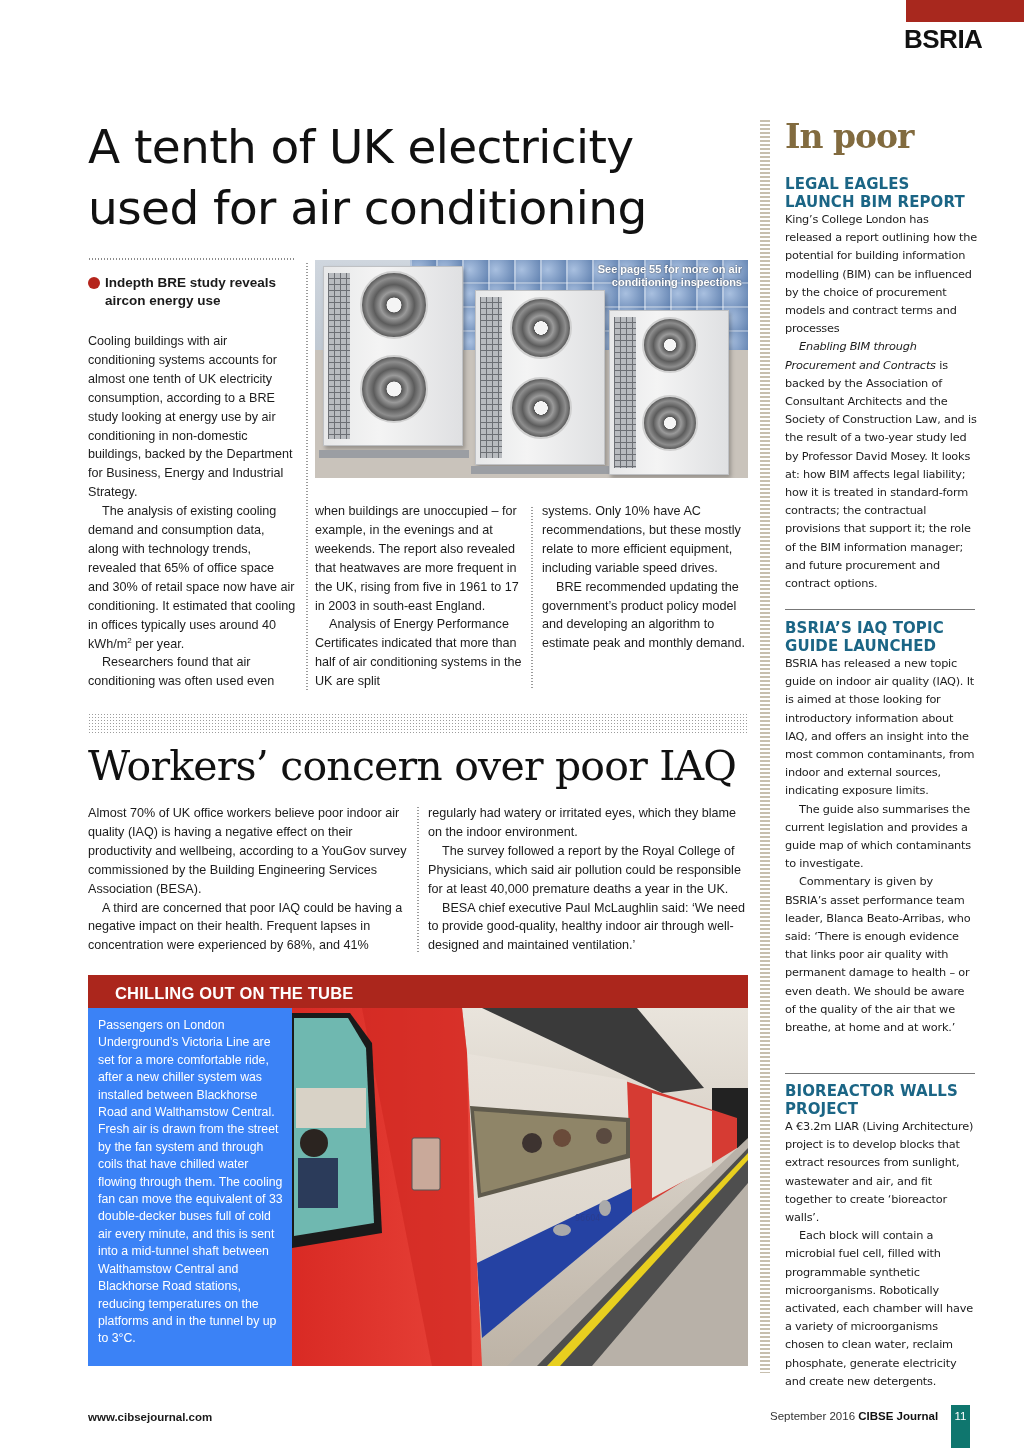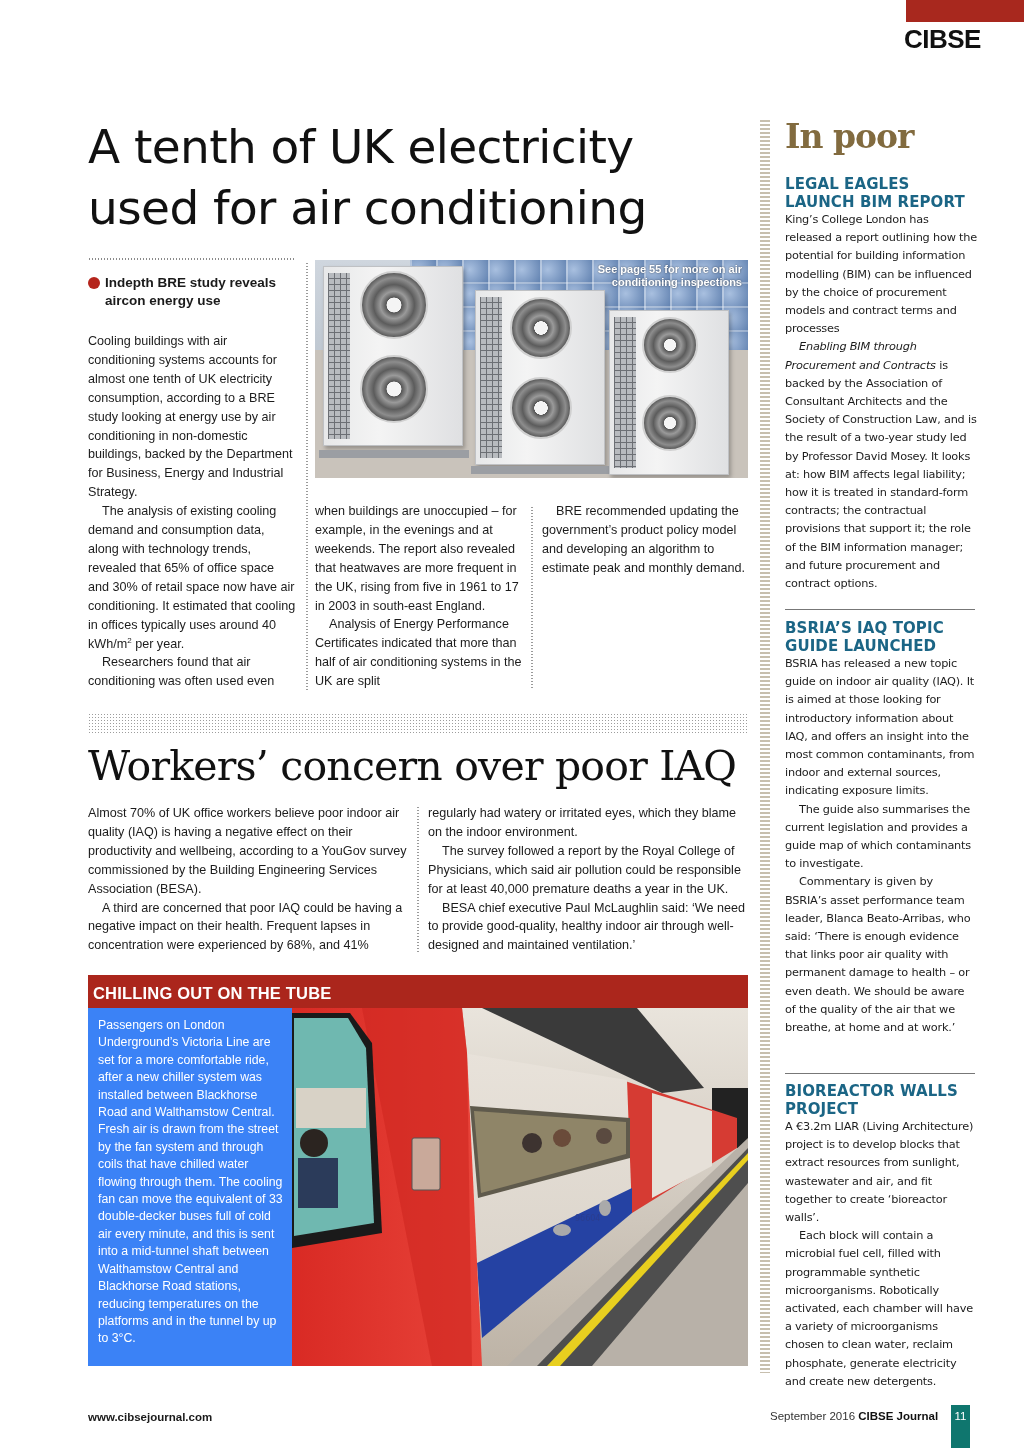--- a/index.html
+++ b/index.html
@@ -39,21 +39,21 @@
     background-image: linear-gradient(0deg, #6c6f74 1px, transparent 1px), linear-gradient(90deg, #6c6f74 1px, transparent 1px);
     background-size: 6px 6px; background-color: #b8bbbf; }
   .fan { position: absolute; border-radius: 50%; background: radial-gradient(circle, #f4f4f4 0 16%, #555 17%, #9a9a9a 30%, #5c5c5c 45%, #8d8d8d 60%, #555 72%, #c9c9c9 74%); border: 2px solid #d0d0d0; }
   .bracket { position: absolute; height: 8px; background: #9b9ea3; }
   .img-caption { position: absolute; right: 6px; top: 3px; text-align: right; font-weight: 700; font-size: 11px; line-height: 13px; color: #fff; text-shadow: 0 0 2px rgba(0,0,0,0.6); }
 
   
   .headline2 { left: 88px; top: 738px; width: 660px; font-family: "DejaVu Serif", serif; font-size: 41px; line-height: 56px; letter-spacing: -0.8px; color: #111; font-weight: 400; }
 
   
-  .tube-header { left: 88px; top: 975px; width: 660px; height: 33px; background: #ab261c; color: #fff; font-weight: 700; font-size: 16.5px; line-height: 36px; padding-left: 5px; letter-spacing: 0.2px; }
+  .tube-header { left: 88px; top: 975px; width: 660px; height: 33px; background: #ab261c; color: #fff; font-weight: 700; font-size: 16.5px; line-height: 36px; padding-left: 27px; letter-spacing: 0.2px; }
   .tube-text-box { left: 88px; top: 1008px; width: 204px; height: 358px; background: #3b82f6; color: #fff; padding: 9px 8px 0 10px; font-size: 12.3px; line-height: 17.4px; }
   .tube-img { left: 292px; top: 1008px; width: 456px; height: 358px; overflow: hidden; background: #cfc6bb; }
 
   
   .side-rule { left: 760px; top: 118px; width: 10px; height: 1255px;
     background-image: linear-gradient(0deg, #c7bfae 2px, transparent 2px); background-size: 10px 4px; }
   .inbrief { left: 785px; top: 112px; font-family: "DejaVu Serif", serif; font-weight: 700; font-size: 33px; line-height: 50px; color: #826b3f; letter-spacing: -1px; }
   .side-text { font-family: "DejaVu Sans", sans-serif; font-size: 11.3px; line-height: 18.2px; color: #1c1c1c; letter-spacing: -0.2px; }
   .side-text p { margin: 0; }
   .side-text p.indent { text-indent: 14px; }
@@ -63,21 +63,21 @@
   
   .footer-url { left: 88px; top: 1411px; font-weight: 700; font-size: 11.5px; color: #1a1a1a; }
   .footer-issue { left: 770px; top: 1410px; font-size: 11.5px; color: #333; }
   .footer-issue b { color: #111; }
   .page-num { left: 951px; top: 1405px; width: 19px; height: 43px; background: #0f766e; color: #fff; font-size: 11.5px; text-align: center; padding-top: 5px; }
 </style>
 </head>
 <body>
 
 <div class="abs news-bar"></div>
-<div class="abs news-label">CIBSE</div>
+<div class="abs news-label">BSRIA</div>
 
 <h1 class="abs headline">A tenth of UK electricity used for air conditioning</h1>
 
 <div class="abs dotted-h" style="left:88px; top:258px; width:206px;"></div>
 <div class="abs dotted-v" style="left:306px; top:262px; height:428px;"></div>
 <div class="abs dotted-v" style="left:531px; top:506px; height:184px;"></div>
 
 <div class="abs standfirst">
   <span class="bullet"></span>
   <span>Indepth BRE study reveals aircon energy use</span>
@@ -117,20 +117,21 @@
     <div>conditioning inspections</div>
   </div>
 </div>
 
 <div class="abs body-text" style="left:315px; top:502px; width:212px;">
   <p>when buildings are unoccupied – for example, in the evenings and at weekends. The report also revealed that heatwaves are more frequent in the UK, rising from five in 1961 to 17 in 2003 in south-east England.</p>
   <p class="indent">Analysis of Energy Performance Certificates indicated that more than half of air conditioning systems in the UK are split</p>
 </div>
 
 <div class="abs body-text" style="left:542px; top:502px; width:206px;">
+  <p>systems. Only 10% have AC recommendations, but these mostly relate to more efficient equipment, including variable speed drives.</p>
   <p class="indent">BRE recommended updating the government’s product policy model and developing an algorithm to estimate peak and monthly demand.</p>
 </div>
 
 <div class="abs" style="left:88px; top:713px; width:660px; height:20px; background-image: radial-gradient(circle, #9c9c9c 0.8px, transparent 1px); background-size: 3px 3px;"></div>
 
 <h2 class="abs headline2">Workers’ concern over poor IAQ</h2>
 
 <div class="abs dotted-v" style="left:417px; top:806px; height:148px;"></div>
 
 <div class="abs body-text" style="left:88px; top:804px; width:322px;">

